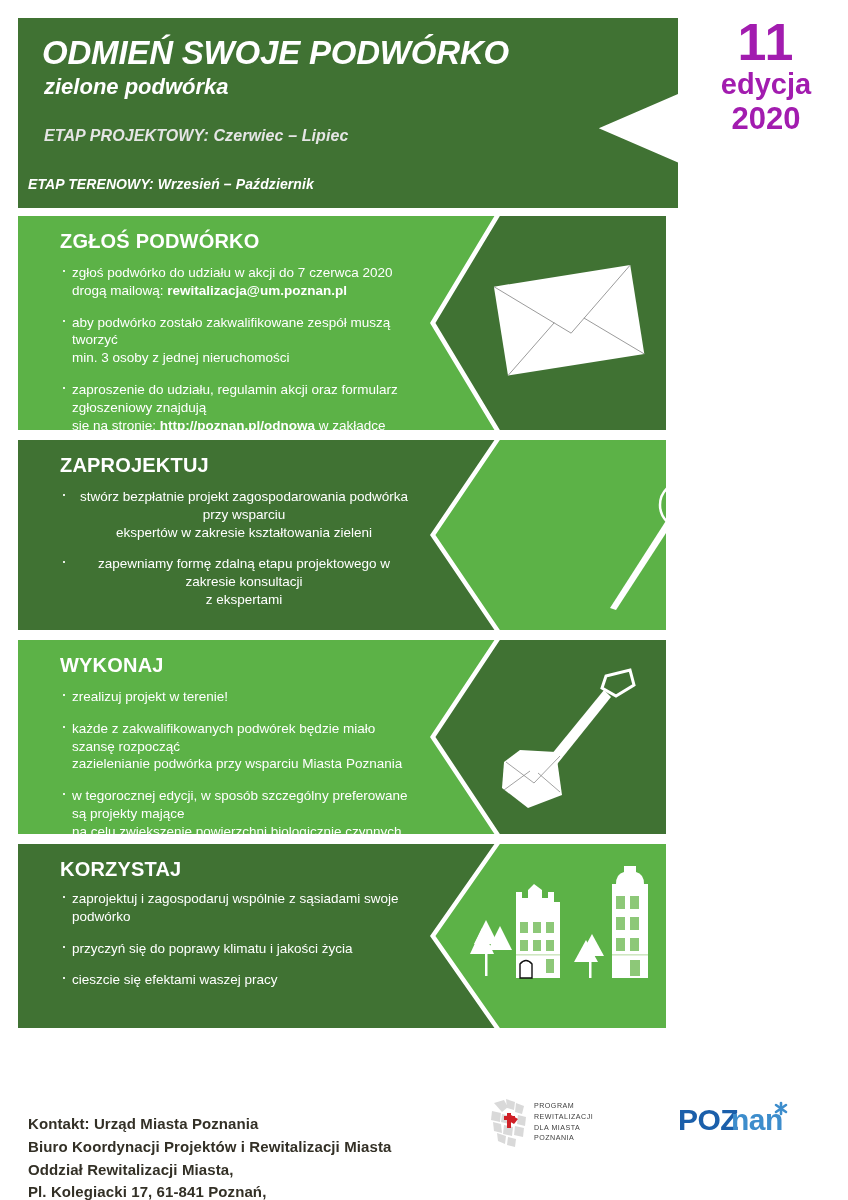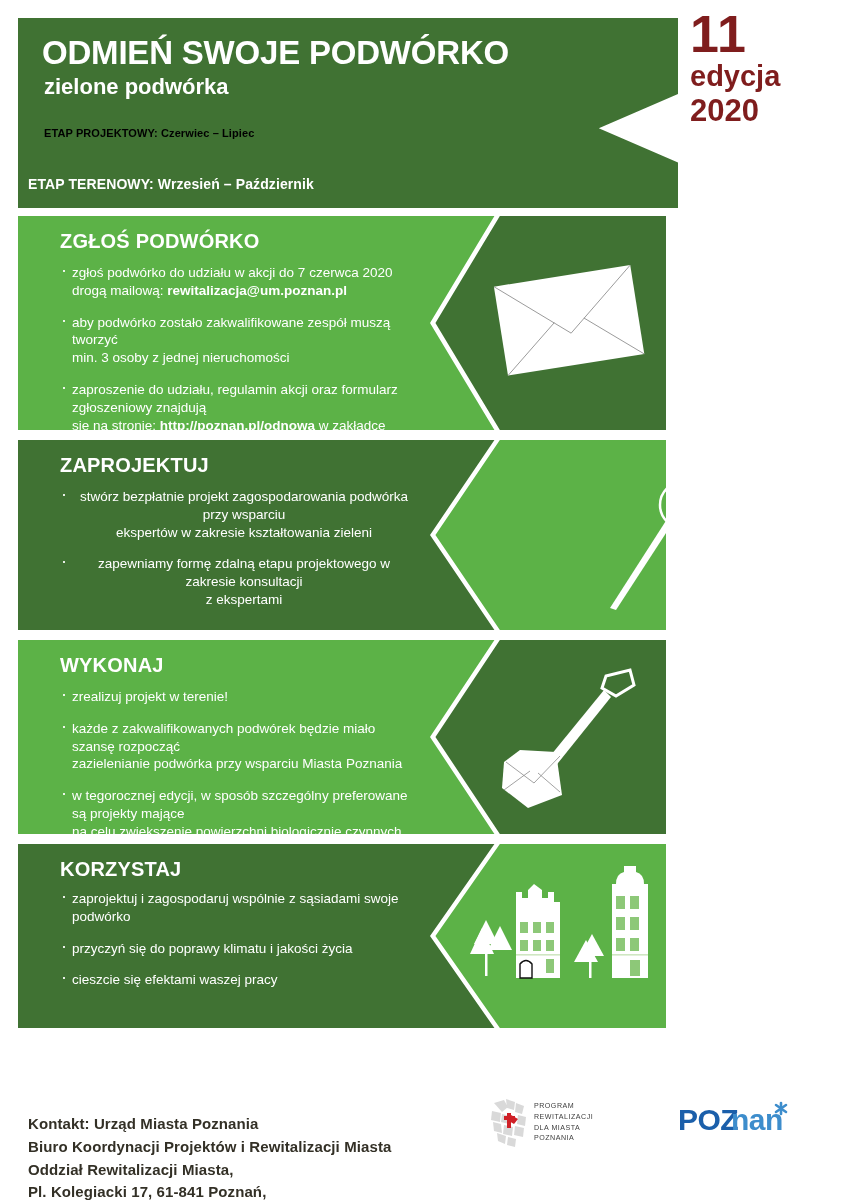--- a/index.html
+++ b/index.html
@@ -10,42 +10,43 @@
     overflow:hidden;
     position:relative;
   }
   .poster{position:relative;width:848px;height:1200px;background:#fff;}
 
   
   .header{
     position:absolute;left:18px;top:18px;width:660px;height:190px;
     background:#407233;
     clip-path:polygon(0 0, 100% 0, 100% 40%, 88% 58%, 100% 76%, 100% 100%, 0 100%);
+    font-style:italic;
   }
   .hdr-title{
     position:absolute;left:24px;top:18px;
     font-size:33px;font-weight:bold;color:#ffffff;
     letter-spacing:-0.2px;line-height:1.05;white-space:nowrap;
   }
   .hdr-sub{
     position:absolute;left:26px;top:57px;
     font-size:22px;font-weight:bold;color:#ffffff;line-height:1.1;
   }
   .hdr-line1{
     position:absolute;left:26px;top:109px;
-    font-size:11px;font-weight:bold;color:#000000;letter-spacing:0.1px;
+    font-size:16px;font-weight:bold;color:#e5e5e5;letter-spacing:0.1px;
   }
   .hdr-line2{
     position:absolute;left:10px;top:158px;
     font-size:14px;font-weight:bold;color:#ffffff;letter-spacing:0.1px;
   }
 
   .edition{
-    position:absolute;left:690px;top:10px;width:152px;text-align:left;
-    color:#7f1d1d;
+    position:absolute;left:690px;top:18px;width:152px;text-align:center;
+    color:#a21caf;
   }
   .ed-num{font-size:52px;font-weight:bold;line-height:0.95;letter-spacing:1px;}
   .ed-word{font-size:29px;font-weight:bold;line-height:1.1;margin-top:2px;}
   .ed-year{font-size:31px;font-weight:bold;line-height:1.1;margin-top:1px;}
 
   
   .section{position:absolute;left:18px;width:648px;}
   
   .band{position:absolute;left:0;top:0;width:100%;height:100%;}
   

